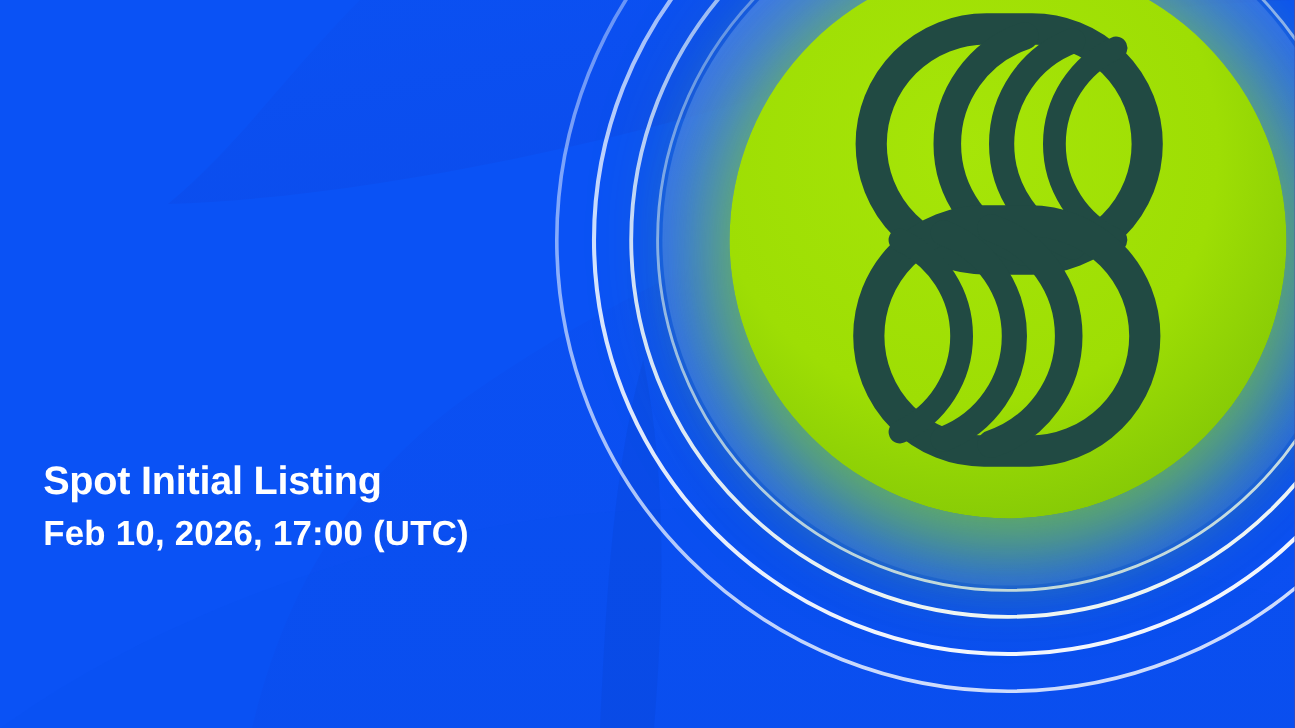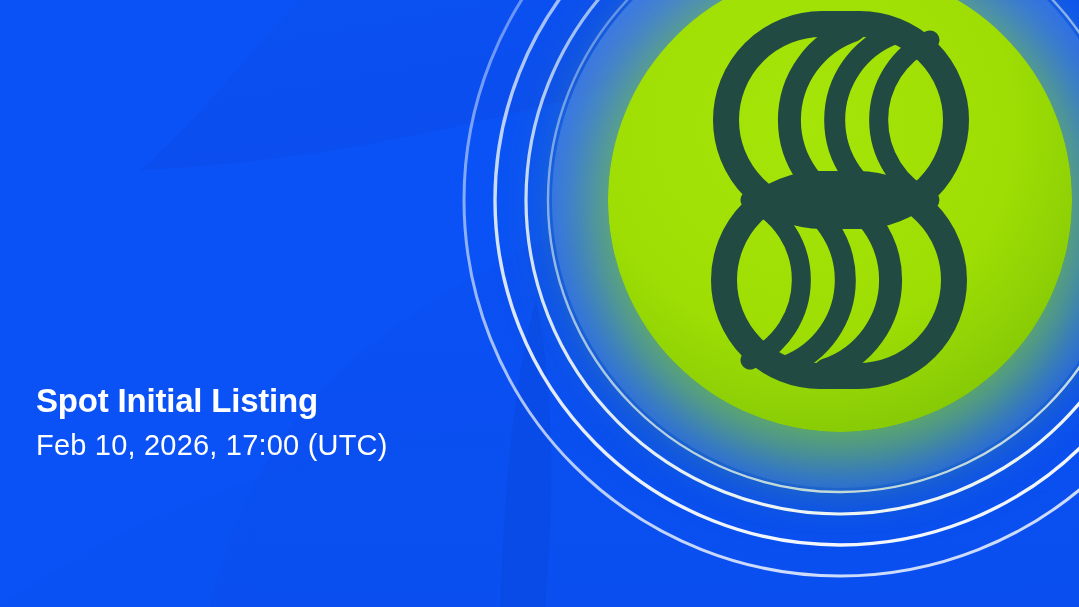--- a/index.html
+++ b/index.html
@@ -82,21 +82,21 @@
     font-weight: 700;
     letter-spacing: -0.2px;
     line-height: 1.24;
     margin: 0 0 6px 0;
     color: #ffffff;
     white-space: nowrap;
   }
 
   .listing-date {
     font-size: 29px;
-    font-weight: 400;
+    font-weight: 700;
     letter-spacing: 0.2px;
     line-height: 1.22;
     margin: 0;
     color: #ffffff;
     white-space: nowrap;
   }
 </style>
 </head>
 <body>
 

